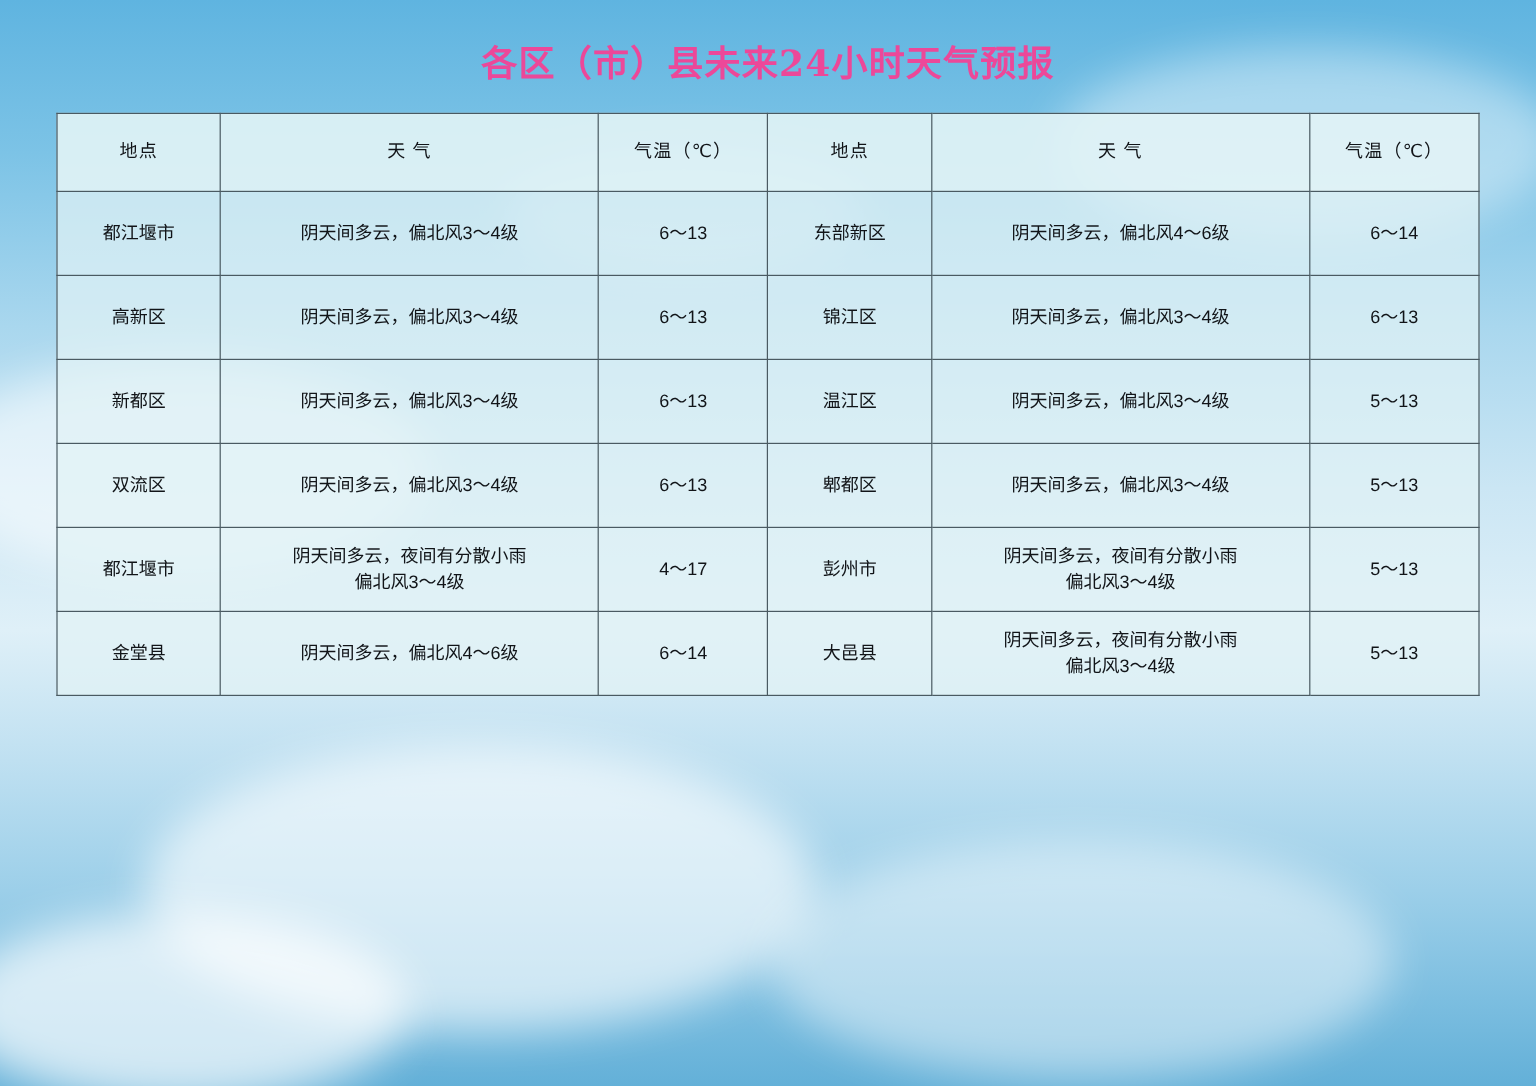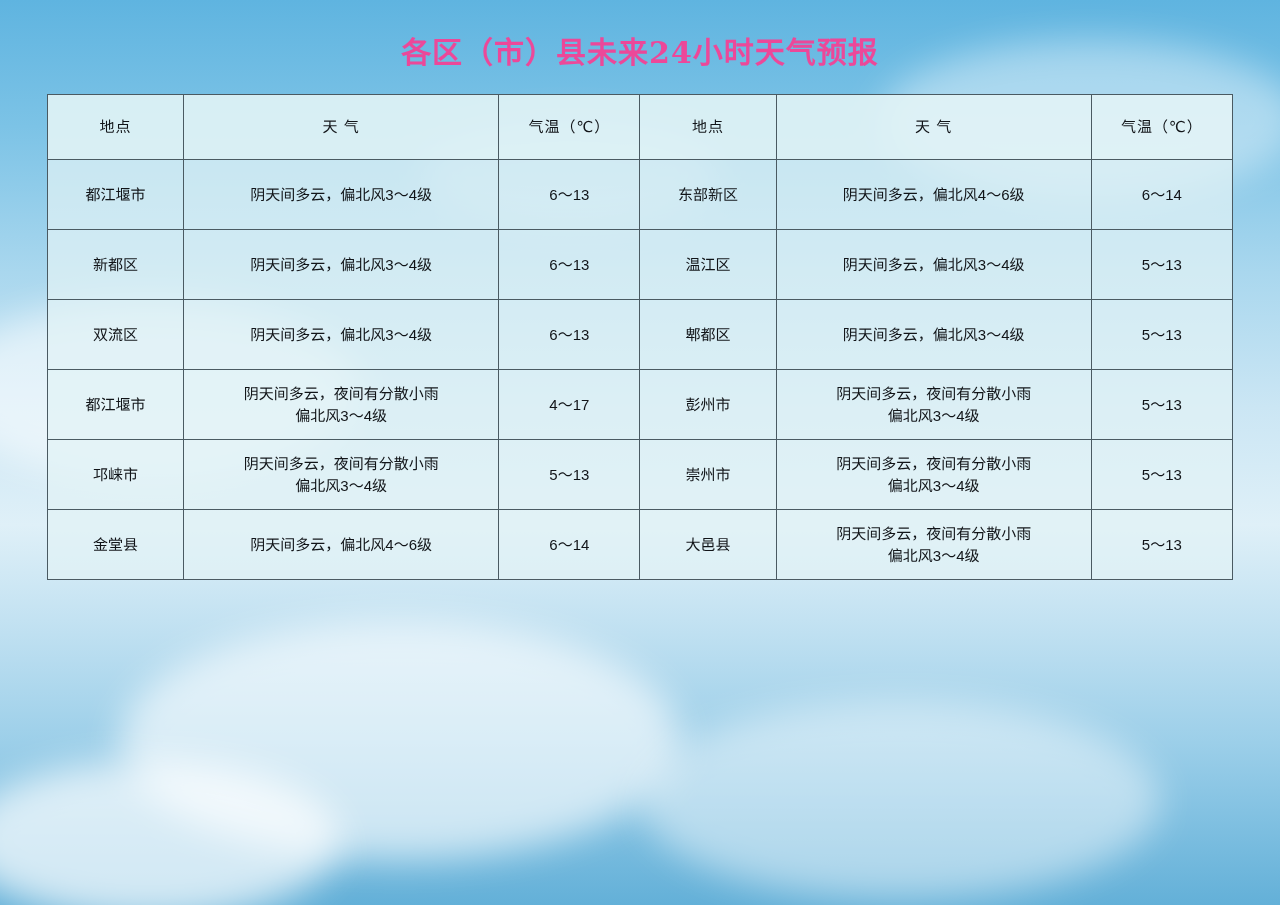--- a/index.html
+++ b/index.html
@@ -144,20 +144,40 @@
             </td>
             <td>
               <span class="cell-line">阴天间多云，偏北风4～6级</span>
             </td>
             <td>
               <span class="cell-line">6～14</span>
             </td>
           </tr>
           <tr>
             <td>
+              <span class="cell-line">高新区</span>
+            </td>
+            <td>
+              <span class="cell-line">阴天间多云，偏北风3～4级</span>
+            </td>
+            <td>
+              <span class="cell-line">6～13</span>
+            </td>
+            <td>
+              <span class="cell-line">锦江区</span>
+            </td>
+            <td>
+              <span class="cell-line">阴天间多云，偏北风3～4级</span>
+            </td>
+            <td>
+              <span class="cell-line">6～13</span>
+            </td>
+          </tr>
+          <tr>
+            <td>
               <span class="cell-line">新都区</span>
             </td>
             <td>
               <span class="cell-line">阴天间多云，偏北风3～4级</span>
             </td>
             <td>
               <span class="cell-line">6～13</span>
             </td>
             <td>
               <span class="cell-line">温江区</span>
@@ -195,42 +215,20 @@
             </td>
             <td>
               <span class="cell-line">阴天间多云，夜间有分散小雨</span>
               <span class="cell-line">偏北风3～4级</span>
             </td>
             <td>
               <span class="cell-line">4～17</span>
             </td>
             <td>
               <span class="cell-line">彭州市</span>
-            </td>
-            <td>
-              <span class="cell-line">阴天间多云，夜间有分散小雨</span>
-              <span class="cell-line">偏北风3～4级</span>
-            </td>
-            <td>
-              <span class="cell-line">5～13</span>
-            </td>
-          </tr>
-          <tr>
-            <td>
-              <span class="cell-line">邛崃市</span>
-            </td>
-            <td>
-              <span class="cell-line">阴天间多云，夜间有分散小雨</span>
-              <span class="cell-line">偏北风3～4级</span>
-            </td>
-            <td>
-              <span class="cell-line">5～13</span>
-            </td>
-            <td>
-              <span class="cell-line">崇州市</span>
             </td>
             <td>
               <span class="cell-line">阴天间多云，夜间有分散小雨</span>
               <span class="cell-line">偏北风3～4级</span>
             </td>
             <td>
               <span class="cell-line">5～13</span>
             </td>
           </tr>
           <tr>

